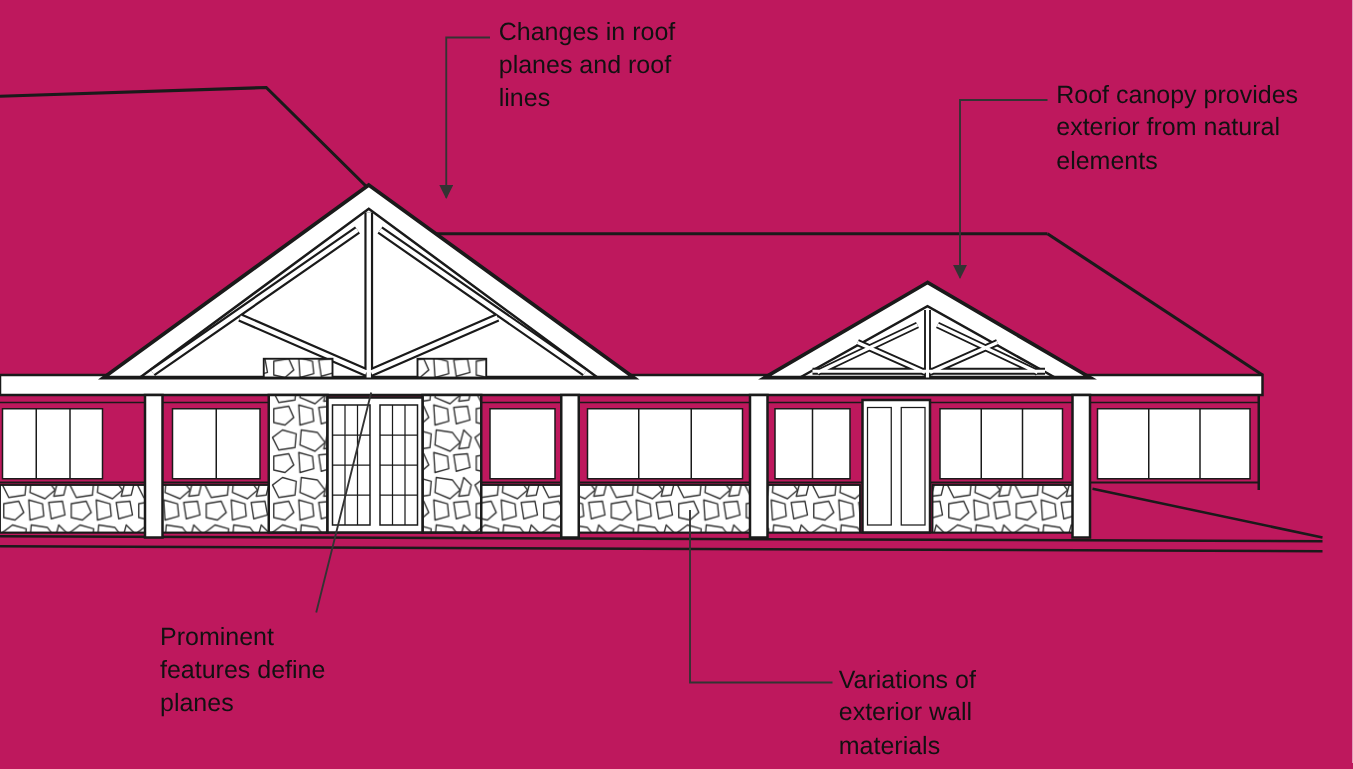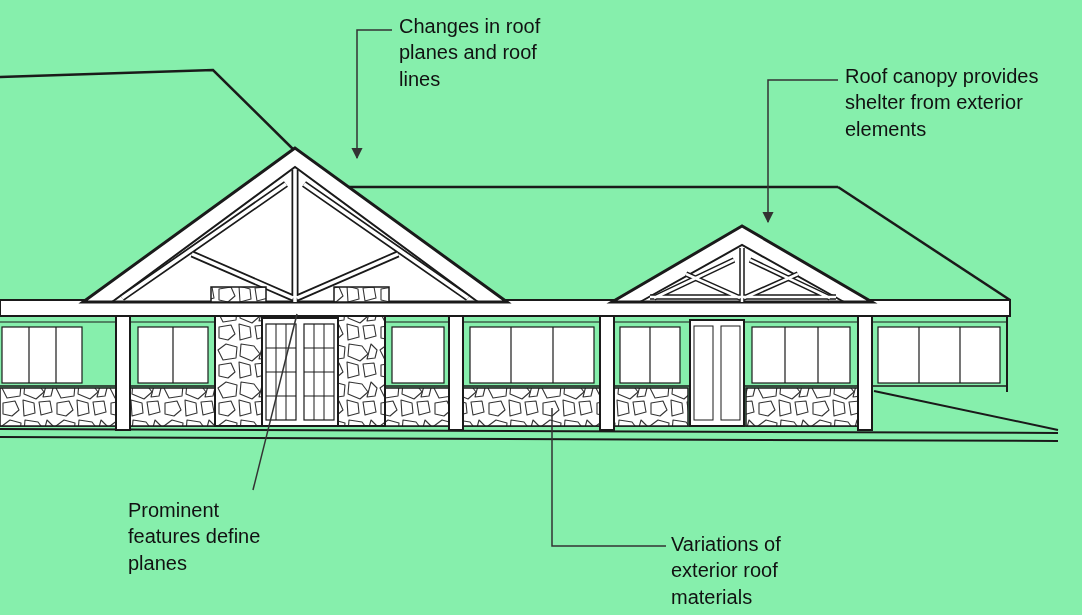--- a/index.html
+++ b/index.html
@@ -1,19 +1,19 @@
 <!DOCTYPE html>
 <html><head>
 <meta charset="utf-8">
 <style>
   html,body{margin:0;padding:0;background:#ffffff;}
   #stage{
     position:relative;
     width:1082px;height:615px;
-    background:#86efac;
+    background:#be185d;
     font-family:"Liberation Sans", sans-serif;
     overflow:hidden;
   }
   #drawing{position:absolute;left:0;top:0;}
   .annotation{
     position:absolute;
     color:#111111;
     font-size:20px;
     line-height:1.32;
     font-weight:400;
@@ -138,19 +138,19 @@
     <g stroke="#333333" stroke-width="1.5" fill="none">
       <path d="M392,30 L357,30 L357,158" marker-end="url(#arrow)"></path>
       <path d="M838,80 L768,80 L768,222" marker-end="url(#arrow)"></path>
       <line x1="253" y1="490" x2="297" y2="314"></line>
       <path d="M666,546 L552,546 L552,408"></path>
     </g>
   </svg>
 
   <div class="annotation" style="left:399px;top:13px;width:160px;">Changes in roof planes and roof lines</div>
 
-  <div class="annotation" style="left:845px;top:63px;width:220px;">Roof canopy provides shelter from exterior elements</div>
+  <div class="annotation" style="left:845px;top:63px;width:220px;">Roof canopy provides exterior from natural elements</div>
 
   <div class="annotation" style="left:128px;top:497px;width:152px;">Prominent features define planes</div>
 
-  <div class="annotation" style="left:671px;top:531px;width:135px;">Variations of exterior roof materials</div>
+  <div class="annotation" style="left:671px;top:531px;width:135px;">Variations of exterior wall materials</div>
 
 </div>
 
 </body></html>

